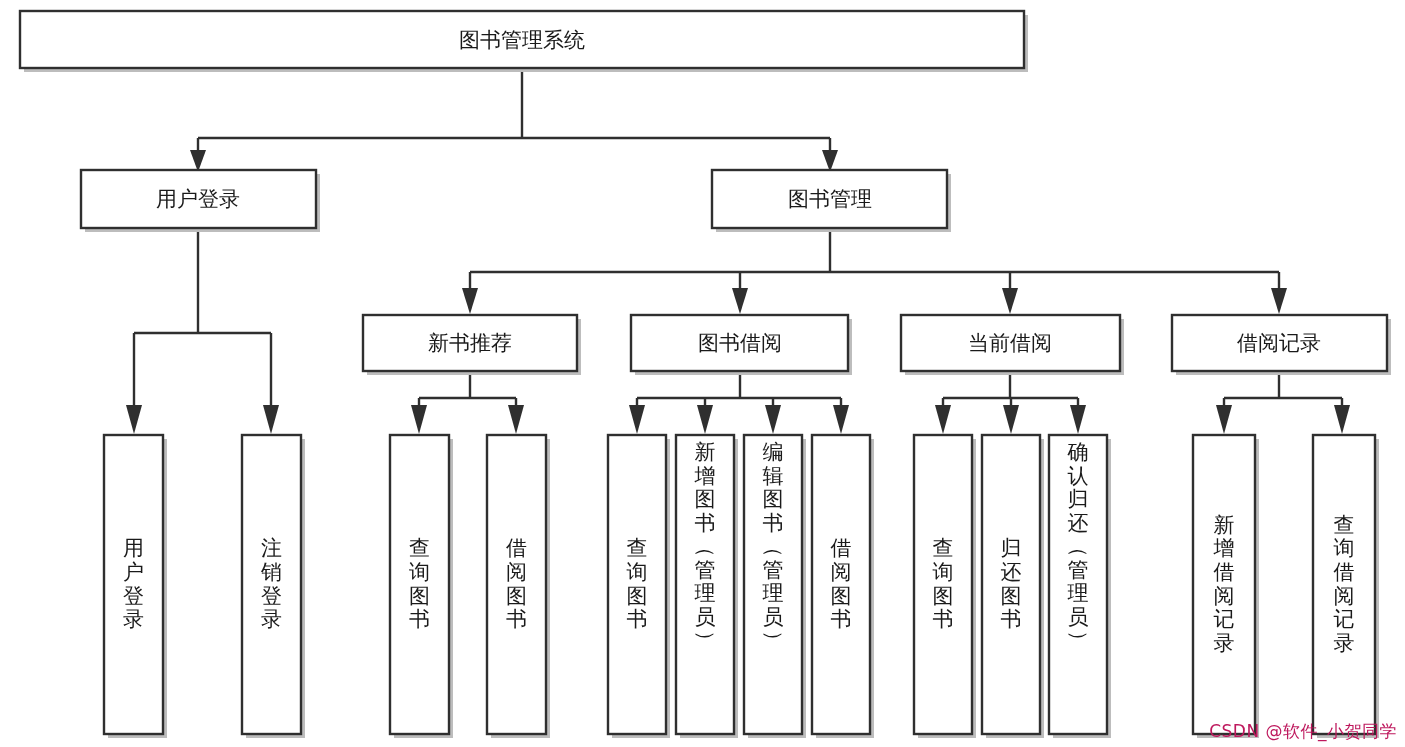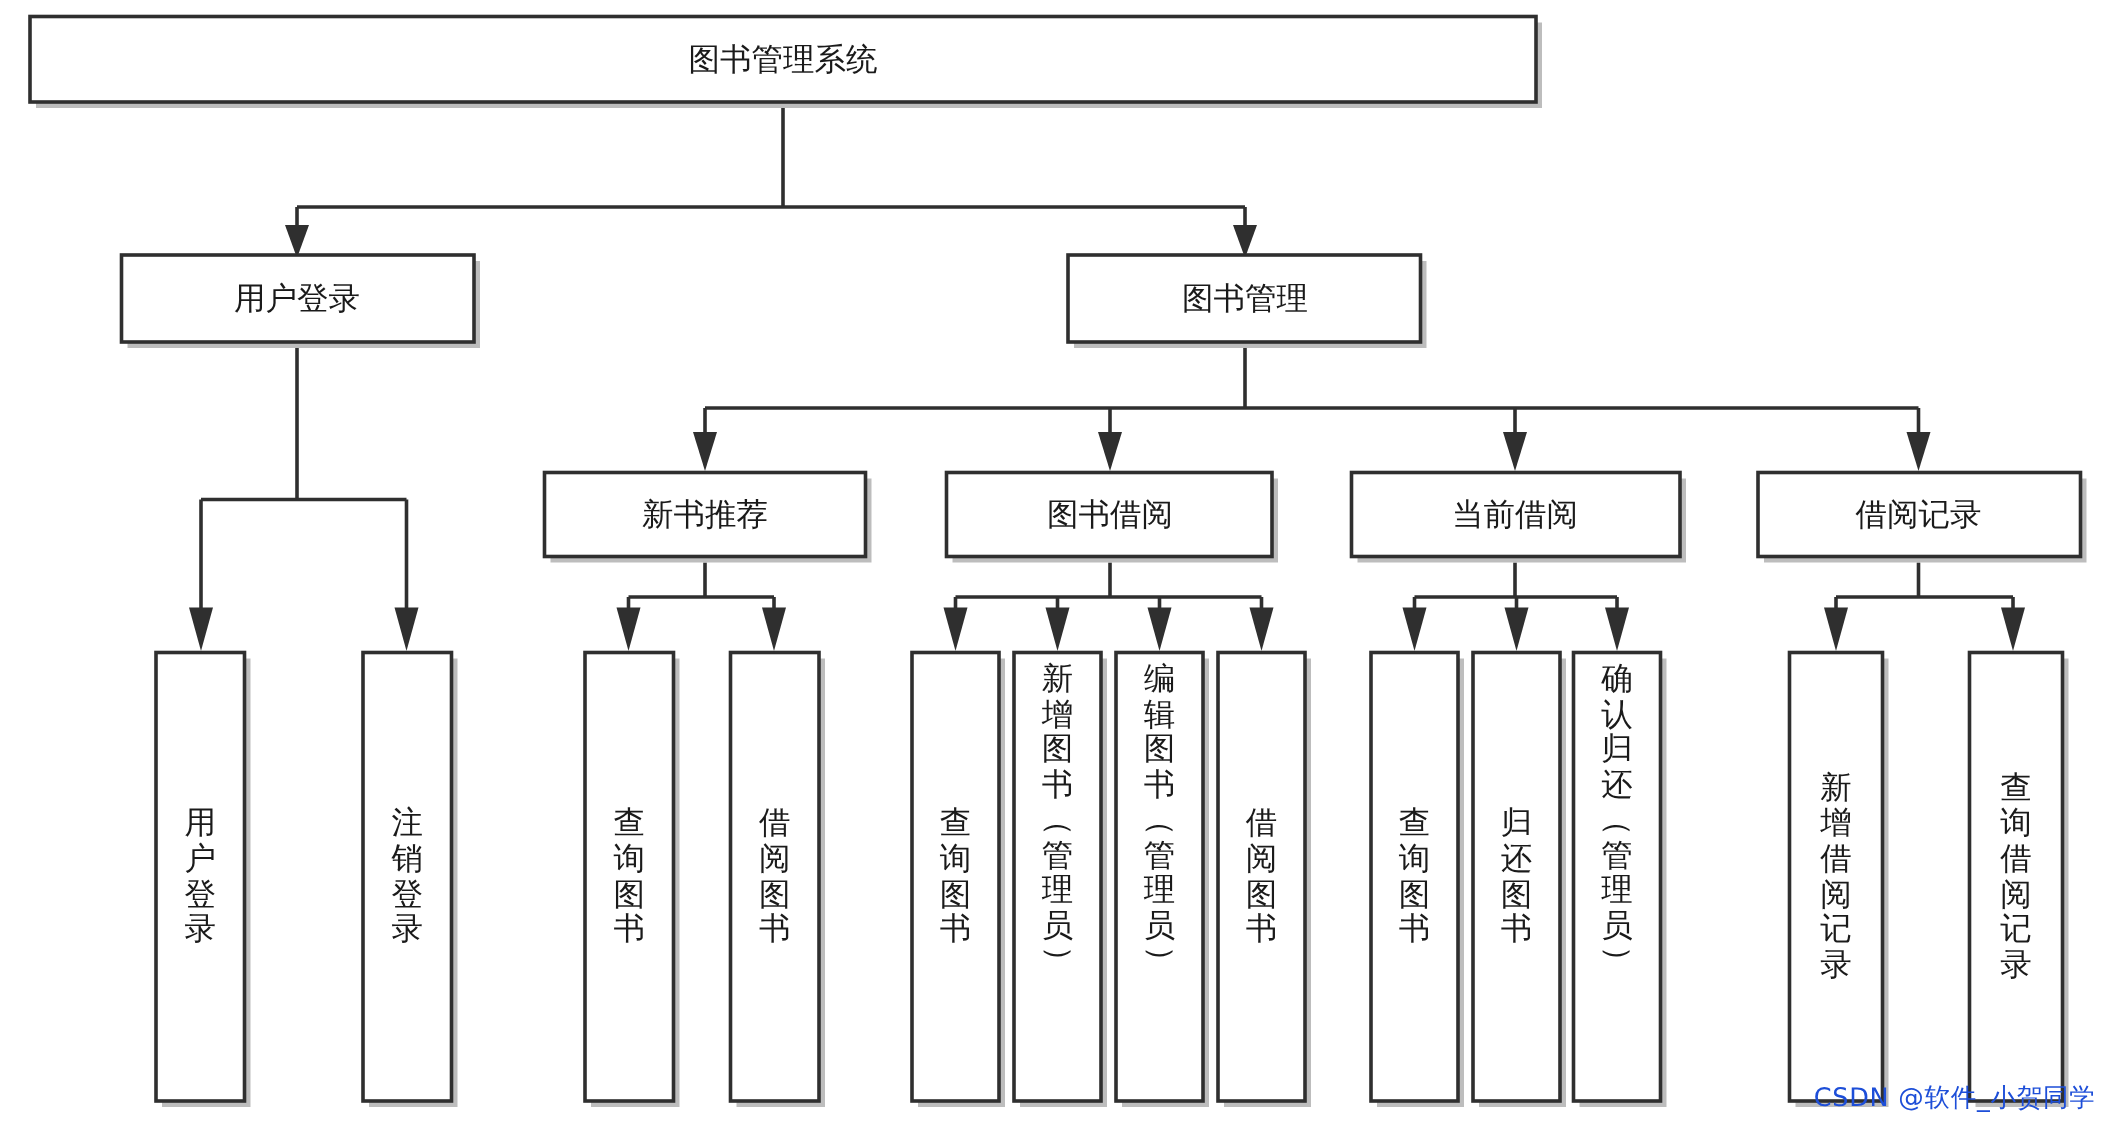--- a/index.html
+++ b/index.html
@@ -70,21 +70,21 @@
   }
   .leaf-label span.glyph {
     display: block;
   }
   .watermark {
     position: absolute;
     right: 8px;
     bottom: 4px;
     font-family: "DejaVu Sans", "Liberation Sans", sans-serif;
     font-size: 17px;
-    color: #1d4ed8;
+    color: #be185d;
     letter-spacing: 0.5px;
     white-space: nowrap;
     margin-top: 34px;
   }
 </style>
 </head>
 <body>
 
 <div id="diagram-root">
 

